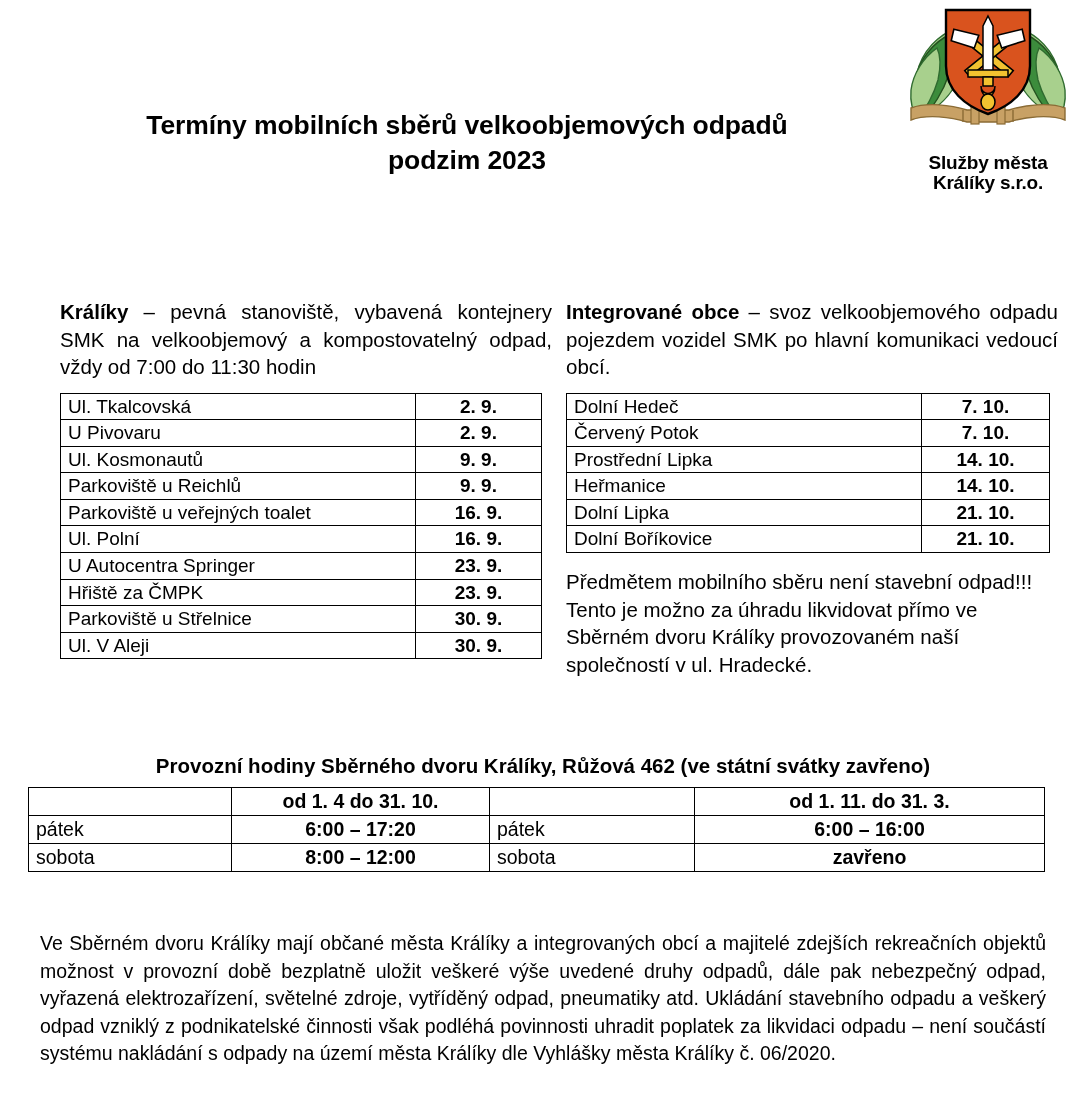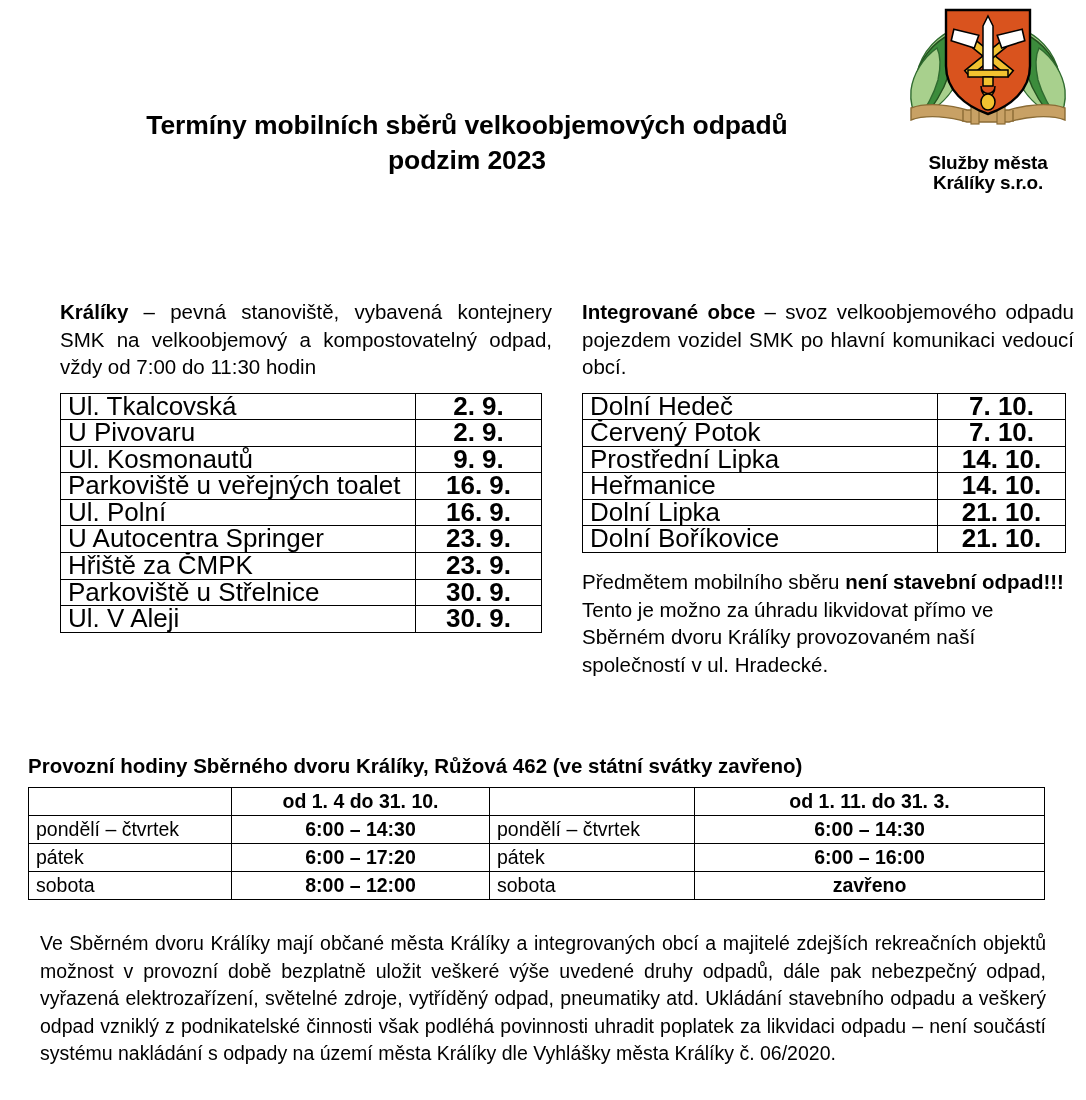--- a/index.html
+++ b/index.html
@@ -52,36 +52,36 @@
     letter-spacing: -0.1px;
   }
 
   
   .col {
     position: absolute;
     top: 298px;
     width: 492px;
   }
   #col-left  { left: 28px; padding-left: 32px; }
-  #col-right { left: 582px; }
+  #col-right { left: 566px; }
 
   .intro {
     font-size: 20.5px;
     line-height: 27.5px;
     text-align: justify;
     text-justify: inter-word;
     margin: 0 0 12px 0;
   }
   .intro b { font-weight: bold; }
 
   
   table.datetbl {
     border-collapse: collapse;
     table-layout: fixed;
-    font-size: 26px;
+    font-size: 19px;
   }
   #tbl-kraliky { width: 481px; }
   #tbl-obce    { width: 483px; }
   table.datetbl td {
     border: 1.3px solid #000;
     height: 25.6px;
     padding: 0 0 0 7px;
     line-height: 25.6px;
     white-space: nowrap;
     overflow: hidden;
@@ -95,29 +95,29 @@
   #tbl-kraliky col.c2 { width: 126px; }
   #tbl-obce col.c1 { width: 355px; }
   #tbl-obce col.c2 { width: 128px; }
 
   .note {
     font-size: 20.5px;
     line-height: 27.5px;
     margin: 15px 0 0 0;
     text-align: left;
   }
-  .note b { font-weight: bold; text-align: center; }
+  .note b { font-weight: normal; text-align: center; }
 
   
   #hours-heading {
     position: absolute;
     top: 753px;
     left: 28px;
     width: 1030px;
-    text-align: left;
+    text-align: center;
     font-weight: bold;
     font-size: 20.5px;
     line-height: 26px;
   }
   #tbl-hours {
     position: absolute;
     top: 787px;
     left: 28px;
     width: 1016px;
     border-collapse: collapse;
@@ -219,20 +219,24 @@
         <tr>
           <td>Ul. Tkalcovská</td>
           <td class="date">2. 9.</td>
         </tr>
         <tr>
           <td>U Pivovaru</td>
           <td class="date">2. 9.</td>
         </tr>
         <tr>
           <td>Ul. Kosmonautů</td>
+          <td class="date">9. 9.</td>
+        </tr>
+        <tr>
+          <td>Parkoviště u Reichlů</td>
           <td class="date">9. 9.</td>
         </tr>
         <tr>
           <td>Parkoviště u veřejných toalet</td>
           <td class="date">16. 9.</td>
         </tr>
         <tr>
           <td>Ul. Polní</td>
           <td class="date">16. 9.</td>
         </tr>
@@ -302,26 +306,20 @@
       <col class="h4">
     </colgroup>
   <tbody id="hours-rows">
       <tr>
         <td></td>
         <td class="ctr">od 1. 4 do 31. 10.</td>
         <td></td>
         <td class="ctr">od 1. 11. do 31. 3.</td>
       </tr>
       <tr>
-        <td>pondělí – čtvrtek</td>
-        <td class="ctr">6:00 – 14:30</td>
-        <td>pondělí – čtvrtek</td>
-        <td class="ctr">6:00 – 14:30</td>
-      </tr>
-      <tr>
         <td>pátek</td>
         <td class="ctr">6:00 – 17:20</td>
         <td>pátek</td>
         <td class="ctr">6:00 – 16:00</td>
       </tr>
       <tr>
         <td>sobota</td>
         <td class="ctr">8:00 – 12:00</td>
         <td>sobota</td>
         <td class="ctr">zavřeno</td>

